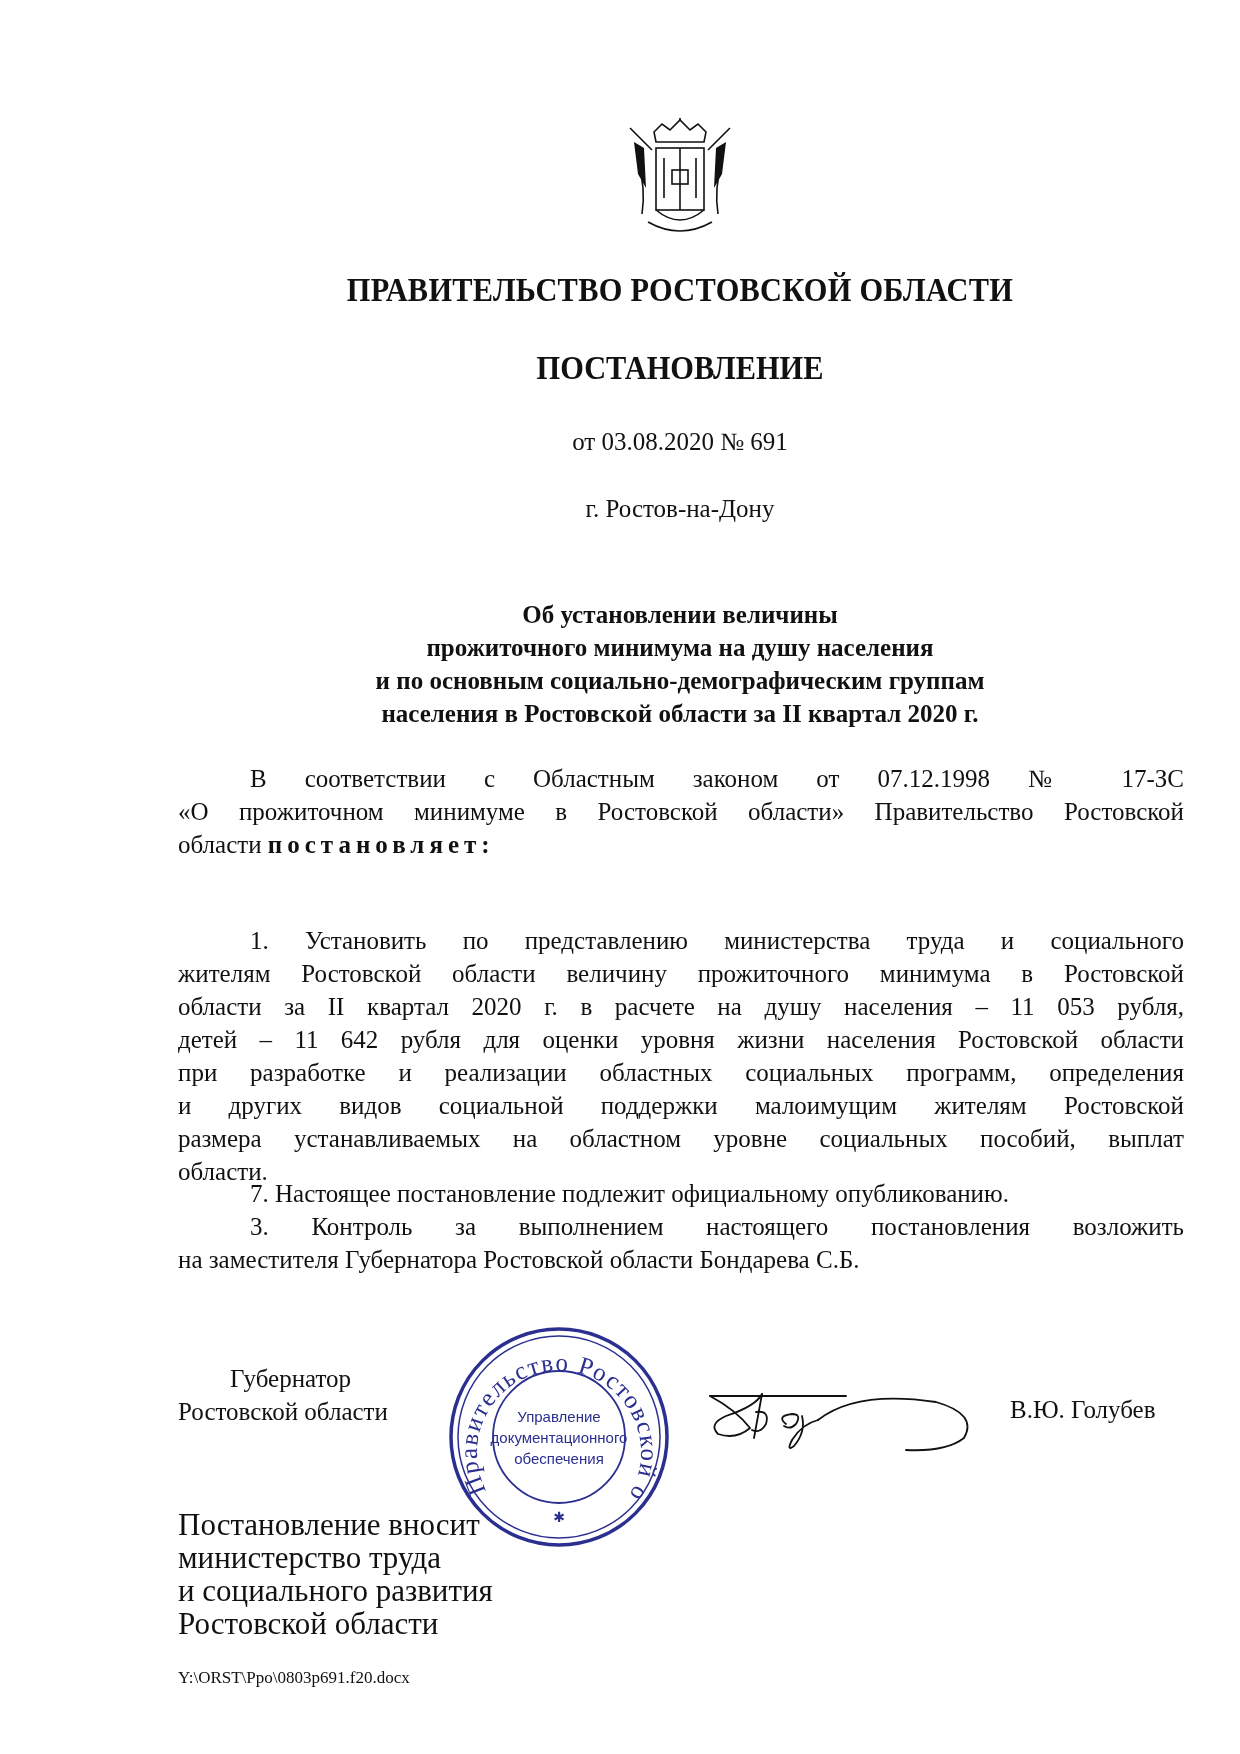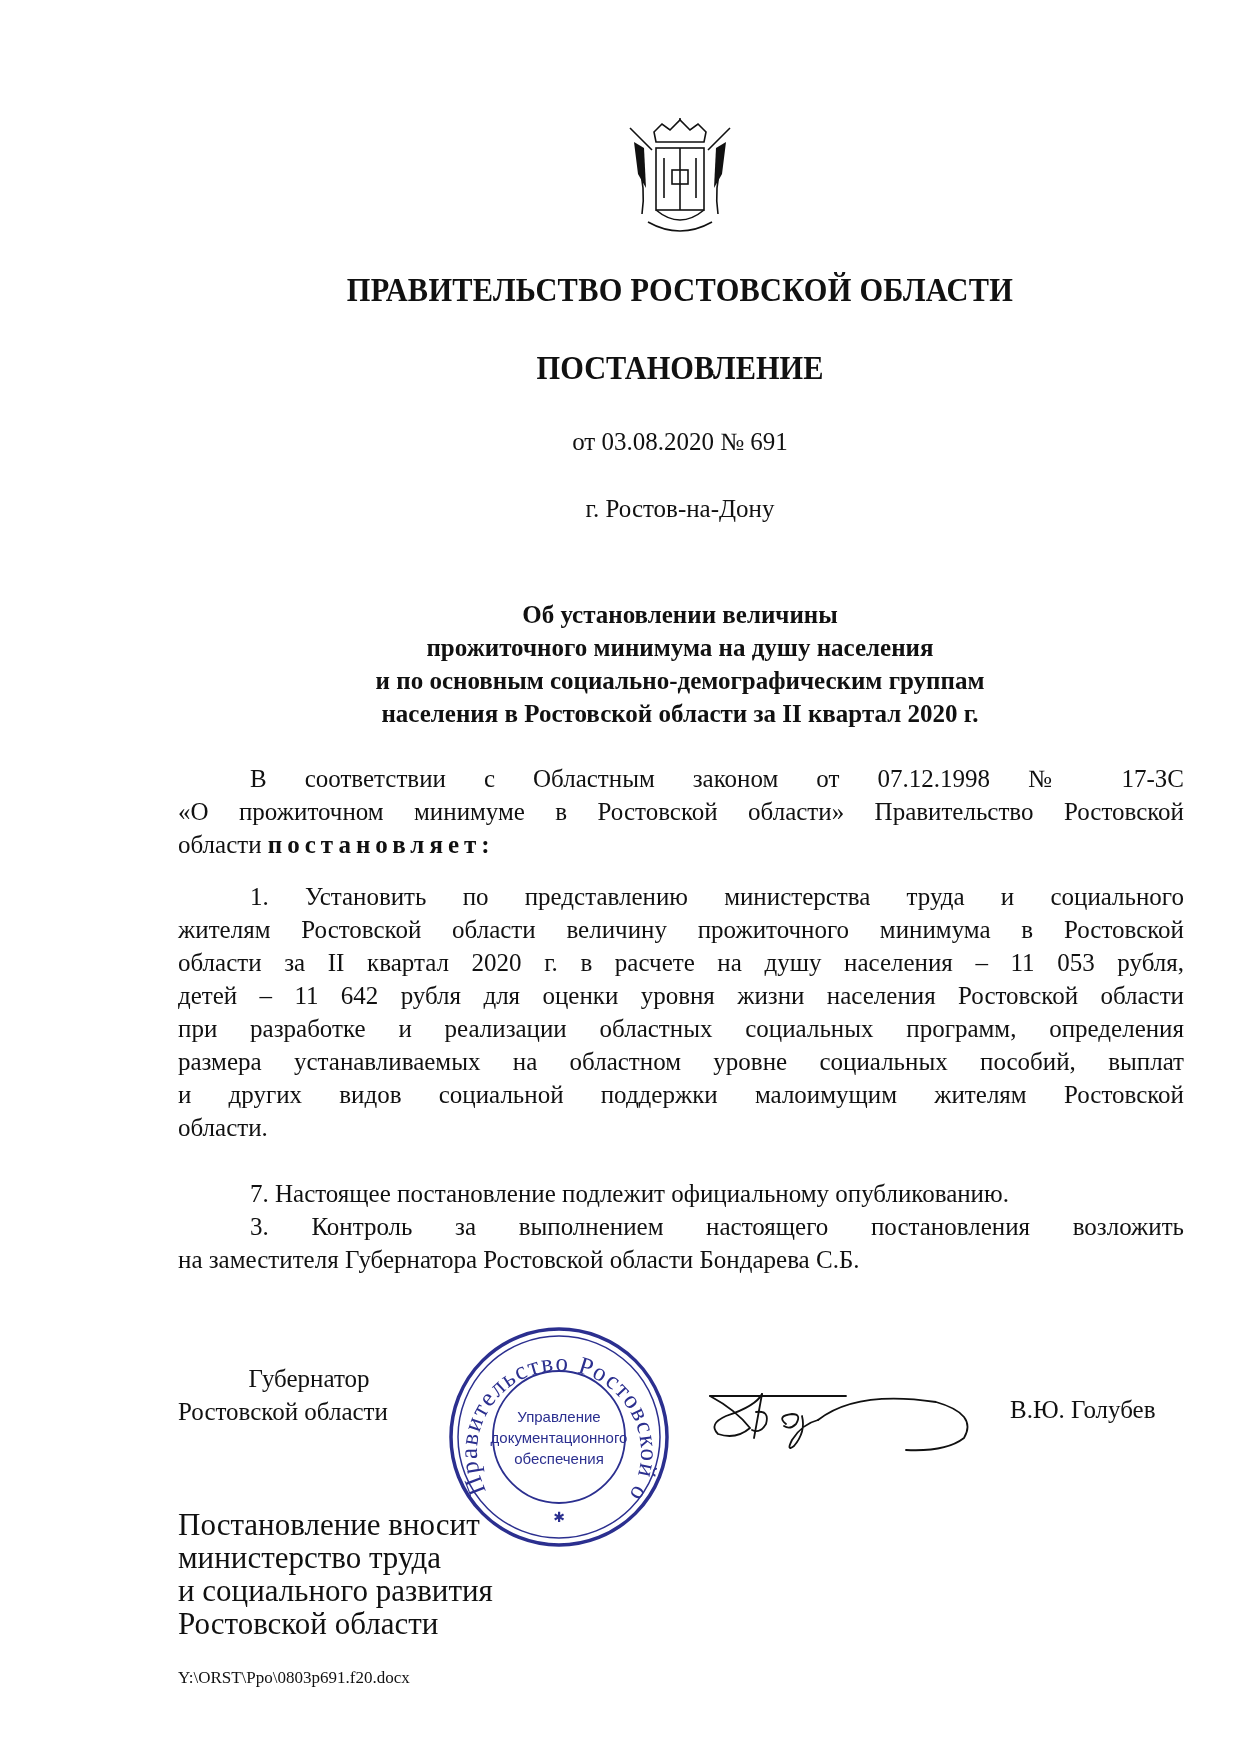--- a/index.html
+++ b/index.html
@@ -11,21 +11,21 @@
     .gov-title { top: 272px; font-size: 33px; font-weight: bold; letter-spacing: 0.3px; transform: scaleX(0.92); transform-origin: 680px 0; left: 0; width: 1360px; }
     .doc-type { top: 350px; font-size: 33px; font-weight: bold; left: 0; width: 1360px; transform: scaleX(0.92); transform-origin: 680px 0; }
     .doc-date { top: 428px; font-size: 25px; left: 0; width: 1360px; }
     .doc-city { top: 495px; font-size: 25px; left: 0; width: 1360px; }
     .subject { top: 598px; left: 0; width: 1360px; font-size: 25px; font-weight: bold; line-height: 33px; }
     .para { left: 178px; width: 1006px; font-size: 25px; line-height: 33px; text-align: justify; text-align-last: justify; }
     .line { display: block; white-space: nowrap; text-align: justify; text-align-last: justify; }
     .line.left { text-align-last: left; }
     .spaced { font-weight: bold; letter-spacing: 5px; }
     .sig-left { left: 178px; top: 1362px; font-size: 25px; line-height: 33px; }
-    .sig-left .l1 { padding-left: 52px; text-align: center; }
+    .sig-left .l1 { padding-left: 52px; }
     .sig-name { left: 1010px; top: 1396px; font-size: 25px; }
     .stamp { left: 444px; top: 1322px; width: 230px; height: 230px; }
     .signature { left: 706px; top: 1380px; width: 270px; height: 90px; }
     .intro { left: 178px; top: 1508px; font-size: 31px; line-height: 33px; }
     .path { left: 178px; top: 1668px; font-size: 17px; }
   </style>
 </head>
 <body>
 
 <div class="abs emblem">
@@ -59,27 +59,27 @@
   <div>населения в Ростовской области за II квартал 2020 г.</div>
 </div>
 
 <div class="abs para" style="top:762px;">
   <span class="line" style="padding-left:72px;">В соответствии с Областным законом от 07.12.1998 № 17-ЗС</span>
   <span class="line">«О прожиточном минимуме в Ростовской области» Правительство Ростовской</span>
   <span class="line left"><span>области </span><span class="spaced">постановляет</span><span class="spaced">:</span></span>
 </div>
 
 <div class="abs para" style="top:880px;">
-  <span class="line" style="padding-left:72px;">1. Установить по представлению министерства труда и социального</span>
+  <span class="line" style="padding-left:72px;margin-top:44px;">1. Установить по представлению министерства труда и социального</span>
   <span class="line">жителям Ростовской области величину прожиточного минимума в Ростовской</span>
   <span class="line">области за II квартал 2020 г. в расчете на душу населения – 11 053 рубля,</span>
   <span class="line">детей – 11 642 рубля для оценки уровня жизни населения Ростовской области</span>
   <span class="line">при разработке и реализации областных социальных программ, определения</span>
+  <span class="line">и других видов социальной поддержки малоимущим жителям Ростовской</span>
   <span class="line">размера устанавливаемых на областном уровне социальных пособий, выплат</span>
-  <span class="line">и других видов социальной поддержки малоимущим жителям Ростовской</span>
   <span class="line left">области.</span>
 </div>
 
 <div class="abs para" style="top:1177px;">
   <span class="line left" style="padding-left:72px;">7. Настоящее постановление подлежит официальному опубликованию.</span>
 </div>
 
 <div class="abs para" style="top:1210px;">
   <span class="line" style="padding-left:72px;">3. Контроль за выполнением настоящего постановления возложить</span>
   <span class="line left">на заместителя Губернатора Ростовской области Бондарева С.Б.</span>

